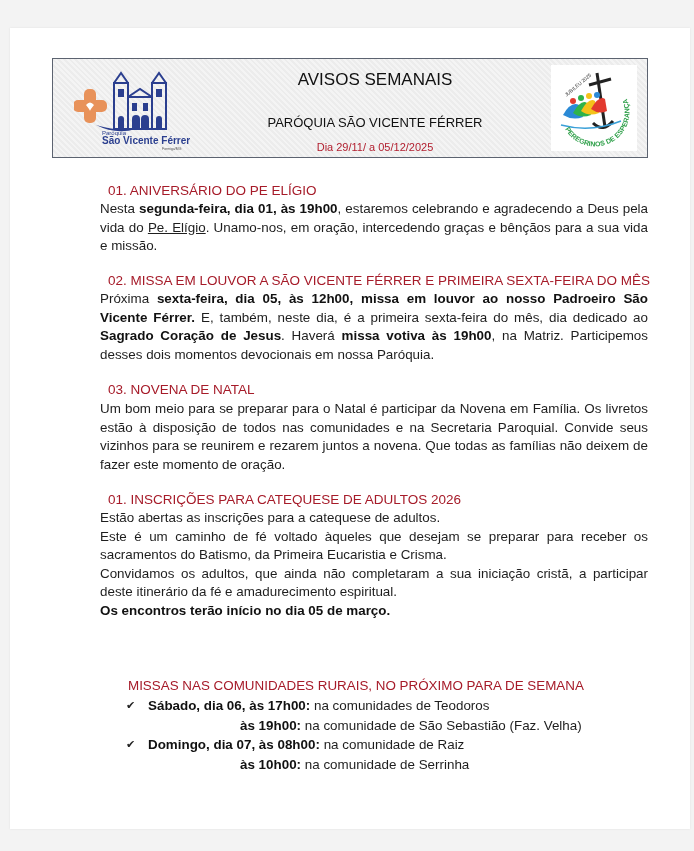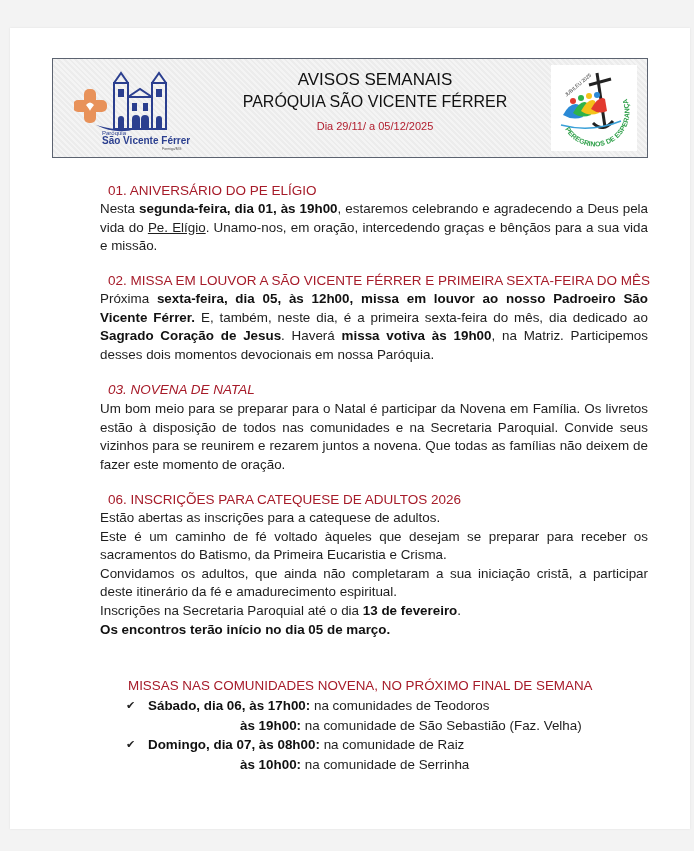--- a/index.html
+++ b/index.html
@@ -13,21 +13,21 @@
   }
   .header-box {
     position:absolute; left:42px; top:30px; width:594px; height:98px;
     border:1.5px solid #5c6370;
     background: repeating-linear-gradient(45deg,#ececec 0 2px,#f4f4f4 2px 4px);
   }
   .logo-left { position:absolute; left:21px; top:6px; width:118px; height:86px; }
   .logo-right { position:absolute; right:10px; top:6px; width:86px; height:86px; background:#fff; }
   .titles { position:absolute; left:160px; right:110px; top:10px; text-align:center; }
   .t1 { font-size:17px; color:#111; line-height:22px; }
-  .t2 { font-size:16px; color:#111; margin-top:3px; line-height:16px; }
+  .t2 { font-size:13px; color:#111; margin-top:24px; line-height:16px; }
   .t3 { font-size:11px; color:#b22030; margin-top:8px; line-height:16px; }
   .sec-title { position:absolute; left:62px; font-size:13.5px; color:#a61b29; line-height:18px; white-space:nowrap;margin-left:36px; }
   .sec-body { position:absolute; left:90px; width:548px; font-size:13.4px; line-height:18.6px; text-align:justify; color:#1e1e1e; }
   .sec-body p { margin:0; }
   b { font-weight:bold; color:#111; }
   u { text-decoration:underline; }
 
   .rural-title { position:absolute; left:118px; top:650px; font-size:13.4px; color:#a61b29; white-space:nowrap; }
   .rural-list { position:absolute; left:116px; top:668px; font-size:13.4px; line-height:19.5px; }
   .rural-row { position:relative; height:19.5px; white-space:nowrap; }
@@ -111,35 +111,34 @@
   <div class="sec-title" style="top:154px;">01. ANIVERSÁRIO DO PE ELÍGIO</div>
   <div class="sec-body" style="top:172px;">
       <p><span>Nesta </span><b>segunda-feira, dia 01, às 19h00</b><span>, estaremos celebrando e agradecendo a Deus pela vida do </span><u>Pe. Elígio</u><span>. Unamo-nos, em oração, intercedendo graças e bênçãos para a sua vida e missão.</span></p>
     </div>
 
   <div class="sec-title" style="top:244px;">02.  MISSA EM LOUVOR A SÃO VICENTE FÉRRER E PRIMEIRA SEXTA-FEIRA DO MÊS</div>
   <div class="sec-body" style="top:262px;">
       <p><span>Próxima </span><b>sexta-feira, dia 05, às 12h00, missa em louvor ao nosso Padroeiro São Vicente Férrer.</b><span> E, também, neste dia, é a primeira sexta-feira do mês, dia dedicado ao </span><b>Sagrado Coração de Jesus</b><span>. Haverá </span><b>missa votiva às 19h00</b><span>, na Matriz.  Participemos desses dois momentos devocionais em nossa Paróquia.</span></p>
     </div>
 
-  <div class="sec-title" style="top:353px;font-style:italic;">03. NOVENA DE NATAL</div>
+  <div class="sec-title" style="top:353px;">03. NOVENA DE NATAL</div>
   <div class="sec-body" style="top:372px;">
       <p><span>Um bom meio para se preparar para o Natal é participar da Novena em Família. Os livretos estão à disposição de todos nas comunidades e na Secretaria Paroquial. Convide seus vizinhos para se reunirem e rezarem juntos a novena. Que todas as famílias não deixem de fazer este momento de oração.</span></p>
     </div>
 
-  <div class="sec-title" style="top:463px;">06. INSCRIÇÕES PARA CATEQUESE DE ADULTOS 2026</div>
+  <div class="sec-title" style="top:463px;">01. INSCRIÇÕES PARA CATEQUESE DE ADULTOS 2026</div>
   <div class="sec-body" style="top:481px;">
       <p><span>Estão abertas as inscrições para a catequese de adultos.</span></p>
       <p><span>Este é um caminho de fé voltado àqueles que desejam se preparar para receber os sacramentos do Batismo, da Primeira Eucaristia e Crisma.</span></p>
       <p><span>Convidamos os adultos, que ainda não completaram a sua iniciação cristã, a participar deste itinerário da fé e amadurecimento espiritual.</span></p>
-      <p><span>Inscrições na Secretaria Paroquial até o dia </span><b>13 de fevereiro</b><span>.</span></p>
       <p><b>Os encontros terão início no dia 05 de março.</b></p>
     </div>
 
-  <div class="rural-title">MISSAS NAS COMUNIDADES NOVENA, NO PRÓXIMO FINAL DE SEMANA</div>
+  <div class="rural-title">MISSAS NAS COMUNIDADES RURAIS, NO PRÓXIMO PARA DE SEMANA</div>
   <div class="rural-list">
     <div class="rural-row">
       <span class="check">✔</span>
       <span class="rural-text"><b>Sábado, dia 06, às 17h00:</b><span> na comunidades de Teodoros</span></span>
     </div>
     <div class="rural-row">
       <span class="rural-text indent"><b>às 19h00:</b><span> na comunidade de São Sebastião (Faz. Velha)</span></span>
     </div>
     <div class="rural-row">
       <span class="check">✔</span>

